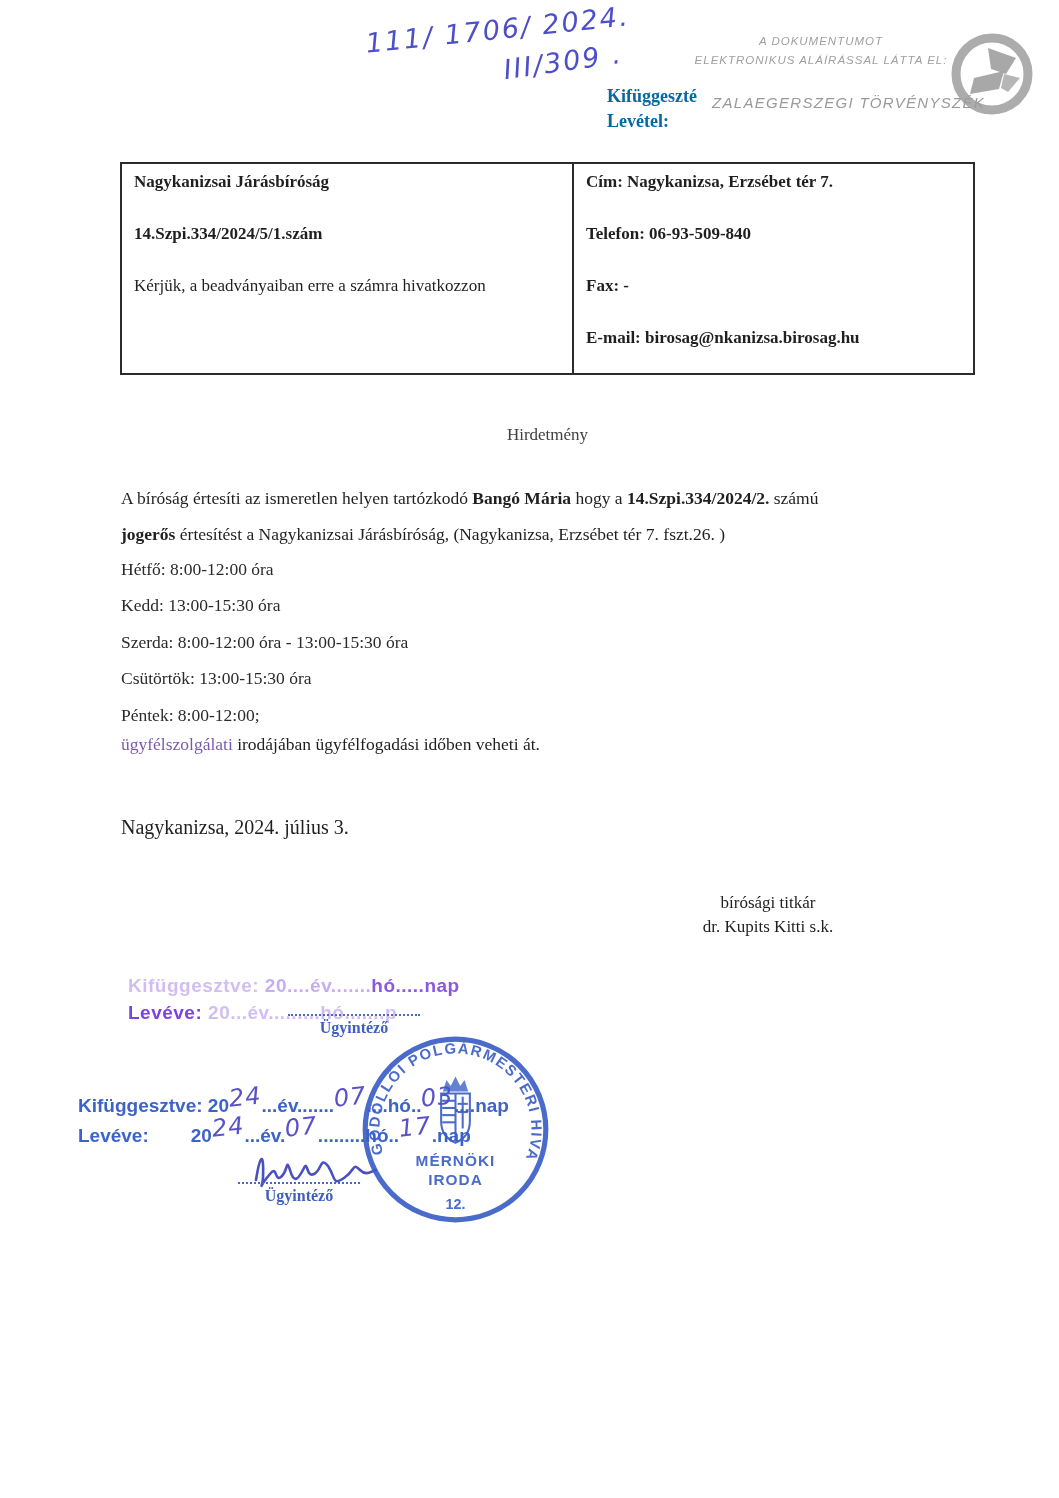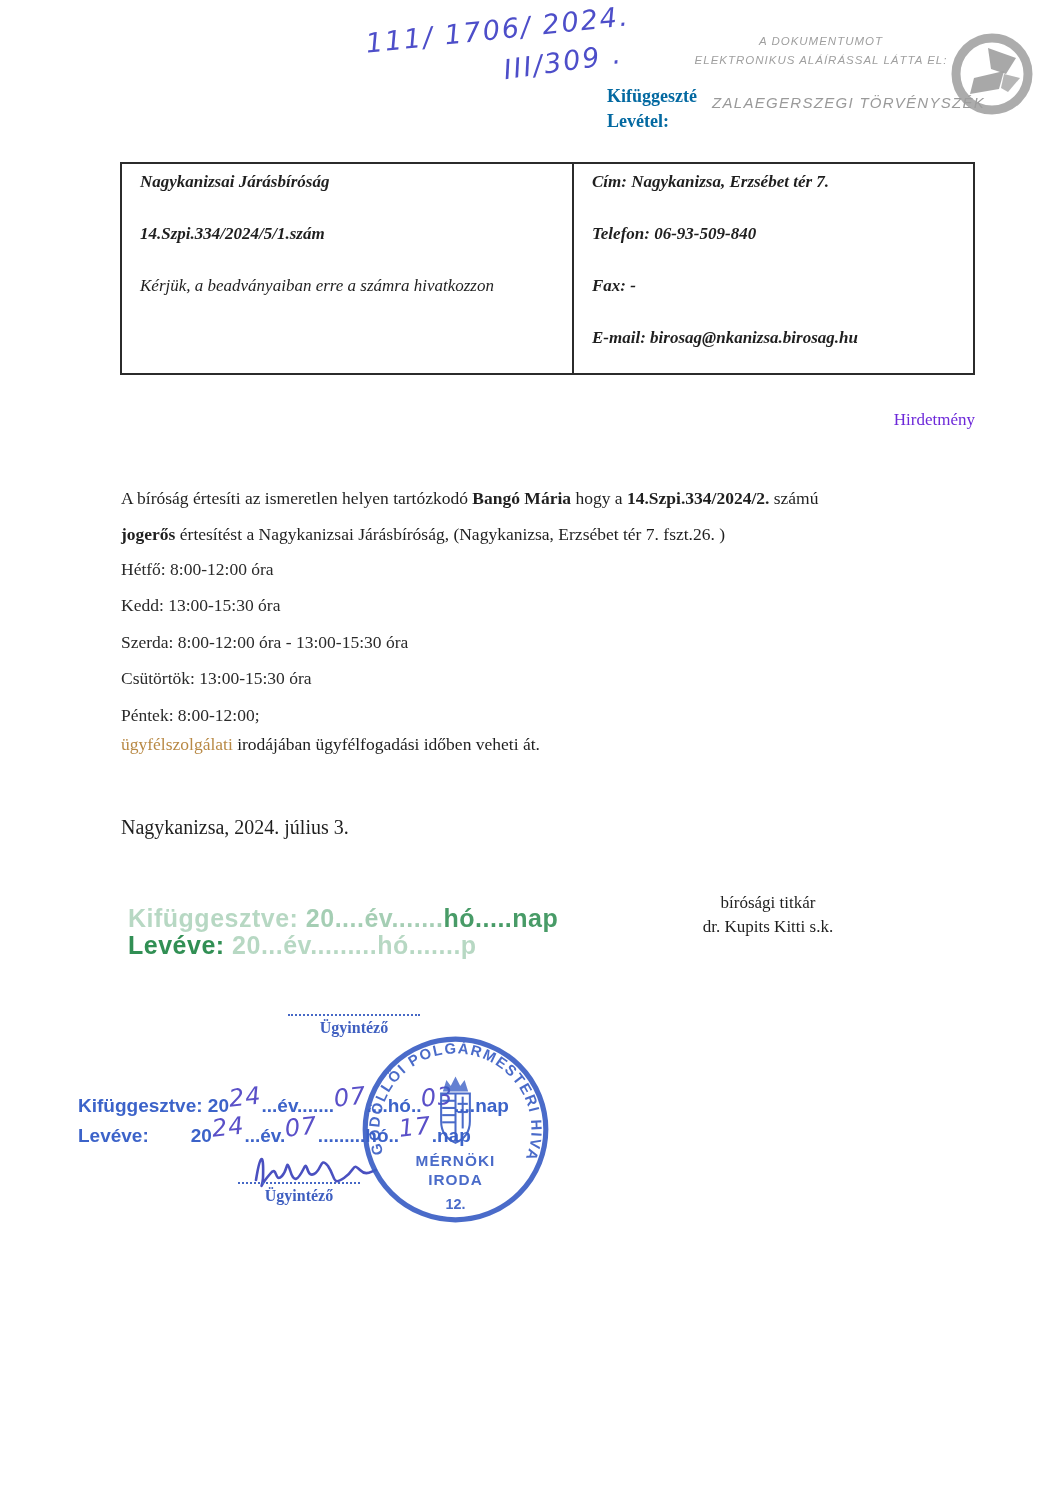--- a/index.html
+++ b/index.html
@@ -13,37 +13,37 @@
   
   .esign{left:688px;top:32px;width:266px;text-align:center;font-family:"Liberation Sans",sans-serif;
          font-style:italic;font-size:11.5px;color:#9f9f9f;letter-spacing:1px;line-height:19px;}
   .esign-court{left:712px;top:94px;font-family:"Liberation Sans",sans-serif;font-style:italic;
                font-size:15px;color:#9a9a9a;letter-spacing:1.3px;}
   .logo{left:946px;top:28px;}
   
   .postlabels{left:607px;top:84px;font-size:18px;font-weight:bold;line-height:25px;color:#0369a1;}
   
   .htable{left:120px;top:162px;width:855px;height:213px;border:2px solid #2b2b2b;display:flex;box-sizing:border-box;}
-  .hcell{padding:8px 18px;box-sizing:border-box;font-size:17px;font-style:italic;}
+  .hcell{padding:8px 12px;box-sizing:border-box;font-size:17px;}
   .hcell.l{width:452px;border-right:2px solid #2b2b2b;}
   .hcell.r{flex:1;}
   .hline{height:18px;margin-bottom:34px;white-space:nowrap;}
   .b{font-weight:bold;}
   
-  .title{left:120px;top:410px;width:855px;text-align:right;font-size:17px;color:#6d28d9;}
+  .title{left:120px;top:425px;width:855px;text-align:center;font-size:17px;color:#404040;}
   .para{left:121px;top:481px;width:845px;font-size:17.5px;line-height:35.5px;}
   .para div{white-space:nowrap;}
   .schedule{left:121px;top:551px;font-size:17.5px;line-height:36.4px;color:#2a2a2a;}
   .closing{left:121px;top:734px;font-size:17.5px;}
-  .faded-word{color:#a16207;opacity:.75;}
+  .faded-word{color:#4c1d95;opacity:.75;}
   .dateline{left:121px;top:816px;font-size:20px;}
   .sigblock{left:628px;top:891px;width:280px;text-align:center;font-size:17px;line-height:24px;}
   
-  .stampfaded{left:128px;top:905px;font-family:"Liberation Sans",sans-serif;font-weight:bold;
-              font-size:25px;color:#15803d;line-height:27px;letter-spacing:.5px;}
+  .stampfaded{left:128px;top:972px;font-family:"Liberation Sans",sans-serif;font-weight:bold;
+              font-size:19px;color:#6d28d9;line-height:27px;letter-spacing:.5px;}
   .op30{opacity:.30;} .op38{opacity:.38;} .op75{opacity:.78;} .op85{opacity:.88;}
   .clerk{text-align:center;font-size:16px;color:#3f5fc0;font-weight:bold;}
   .clerk .dotline{border-bottom:2.5px dotted #4668c6;height:2px;margin-bottom:3px;}
   .clerk1{left:288px;top:1012px;width:132px;}
   .clerk2{left:238px;top:1180px;width:122px;}
   .stampfilled{left:78px;top:1090px;font-family:"Liberation Sans",sans-serif;font-weight:bold;
                font-size:19px;color:#3c63c9;line-height:29px;white-space:nowrap;}
   .hwnum{display:inline-block;font-family:"DejaVu Sans",sans-serif;font-style:italic;font-weight:normal;
          color:#5a50c8;font-size:24px;transform:translateY(-7px) rotate(-6deg);letter-spacing:1px;}
   .spacer{display:inline-block;width:42px;}

